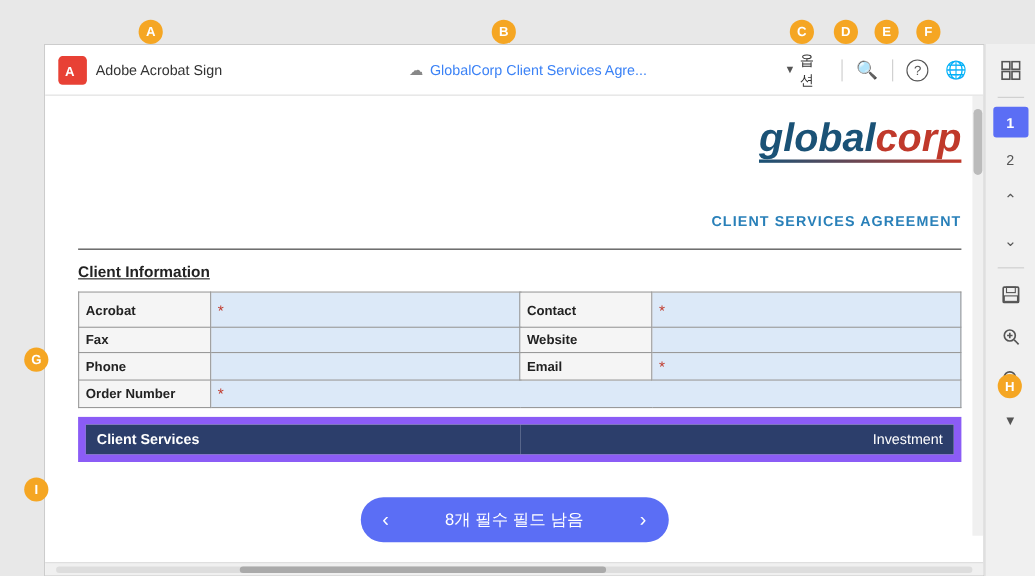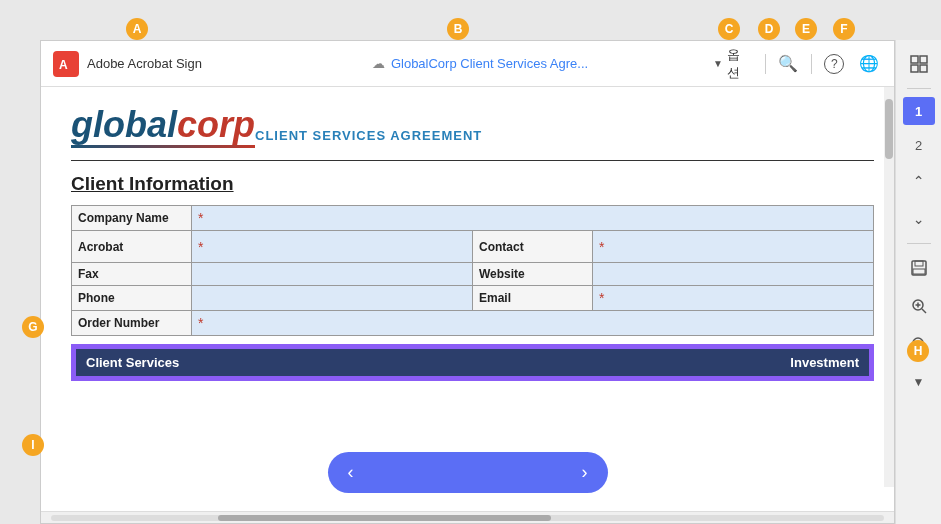--- a/index.html
+++ b/index.html
@@ -145,21 +145,23 @@
 
     
     .doc-body::-webkit-scrollbar { width: 10px; }
     .doc-body::-webkit-scrollbar-track { background: #f0f0f0; }
     .doc-body::-webkit-scrollbar-thumb { background: #bbb; border-radius: 4px; }
 
     
     .doc-header {
       display: flex;
       align-items: flex-end;
+      gap: 20px;
       margin-bottom: 12px;
+      flex-direction: column;
     }
 
     .logo-area {
       flex: 0 0 auto;
     }
 
     .globalcorp-logo {
       font-size: 36px;
       font-weight: 900;
       line-height: 1;
@@ -176,38 +178,39 @@
     .logo-underline {
       height: 3px;
       background: linear-gradient(to right, #1a5276, #c0392b);
       margin-top: 2px;
     }
 
     .doc-title-area {
       flex: 1;
       text-align: left;
       padding-bottom: 4px;
+      margin-top: 24px;
     }
 
     .doc-title {
       font-size: 13px;
       font-weight: bold;
       color: #2980b9;
       letter-spacing: 1px;
       text-transform: uppercase;
     }
 
     .doc-divider {
       border: none;
       border-top: 1.5px solid #333;
       margin: 8px 0 12px 0;
     }
 
     .section-title {
-      font-size: 19px;
+      font-size: 14px;
       font-weight: bold;
       text-decoration: underline;
       color: #222;
       margin-bottom: 10px;
     }
 
     
     .form-table {
       width: 100%;
       border-collapse: collapse;
@@ -265,39 +268,39 @@
     }
 
     .nav-text {
       color: white;
       font-size: 15px;
     }
 
     
     .bottom-section {
       display: flex;
-      border: 5px solid #8b5cf6;
+      border: 7px solid #8b5cf6;
       margin-top: 8px;
     }
 
     .bottom-section-cell {
       flex: 1;
       padding: 6px 10px;
       background: #2c3e6b;
       color: white;
       font-weight: bold;
       font-size: 13px;
     }
 
     .bottom-section-right {
       flex: 1;
       padding: 6px 10px;
       background: #2c3e6b;
       color: white;
-      font-weight: bold;
+      font-weight: normal;
       font-size: 13px;
       text-align: right;
     }
 
     
     .right-sidebar {
       width: 46px;
       background: #f0f0f0;
       border-left: 1px solid #ddd;
       display: flex;
@@ -464,26 +467,20 @@
             <span class="doc-title">CLIENT SERVICES AGREEMENT</span>
           </div>
         </div>
 
         <hr class="doc-divider">
 
         <div class="section-title">Client Information</div>
 
         <table class="form-table">
           <tbody>
-              <tr>
-            <td class="label-cell">Company Name</td>
-            <td class="input-cell" colspan="5">
-              <span class="field-marker">*</span>
-            </td>
-          </tr>
           <tr>
             <td class="label-cell">Acrobat</td>
             <td class="input-cell" colspan="2" style="height:32px;">
               <span class="field-marker">*</span>
             </td>
             <td class="label-cell">Contact</td>
             <td class="input-cell" colspan="2">
               <span class="field-marker">*</span>
             </td>
           </tr>
@@ -520,20 +517,21 @@
     </div>
 
     <div class="bottom-scrollbar">
       <div class="scrollbar-track">
         <div class="scrollbar-thumb"></div>
       </div>
     </div>
 
     <div class="bottom-nav">
       <span class="nav-arrow">‹</span>
+      <span class="nav-text">8개 필수 필드 남음</span>
       <span class="nav-arrow">›</span>
     </div>
 
   </div>
 
   <div class="right-sidebar">
     <div class="sidebar-icon-btn" title="Thumbnails">
       <svg width="18" height="18" viewBox="0 0 18 18">
         <rect x="1" y="1" width="7" height="7" fill="none" stroke="#555" stroke-width="1.5"></rect>
         <rect x="10" y="1" width="7" height="7" fill="none" stroke="#555" stroke-width="1.5"></rect>

